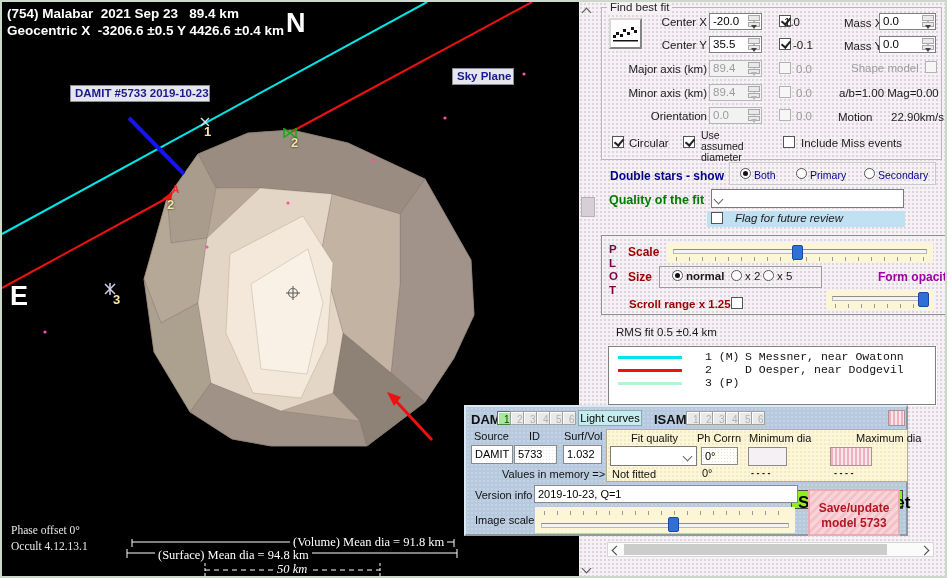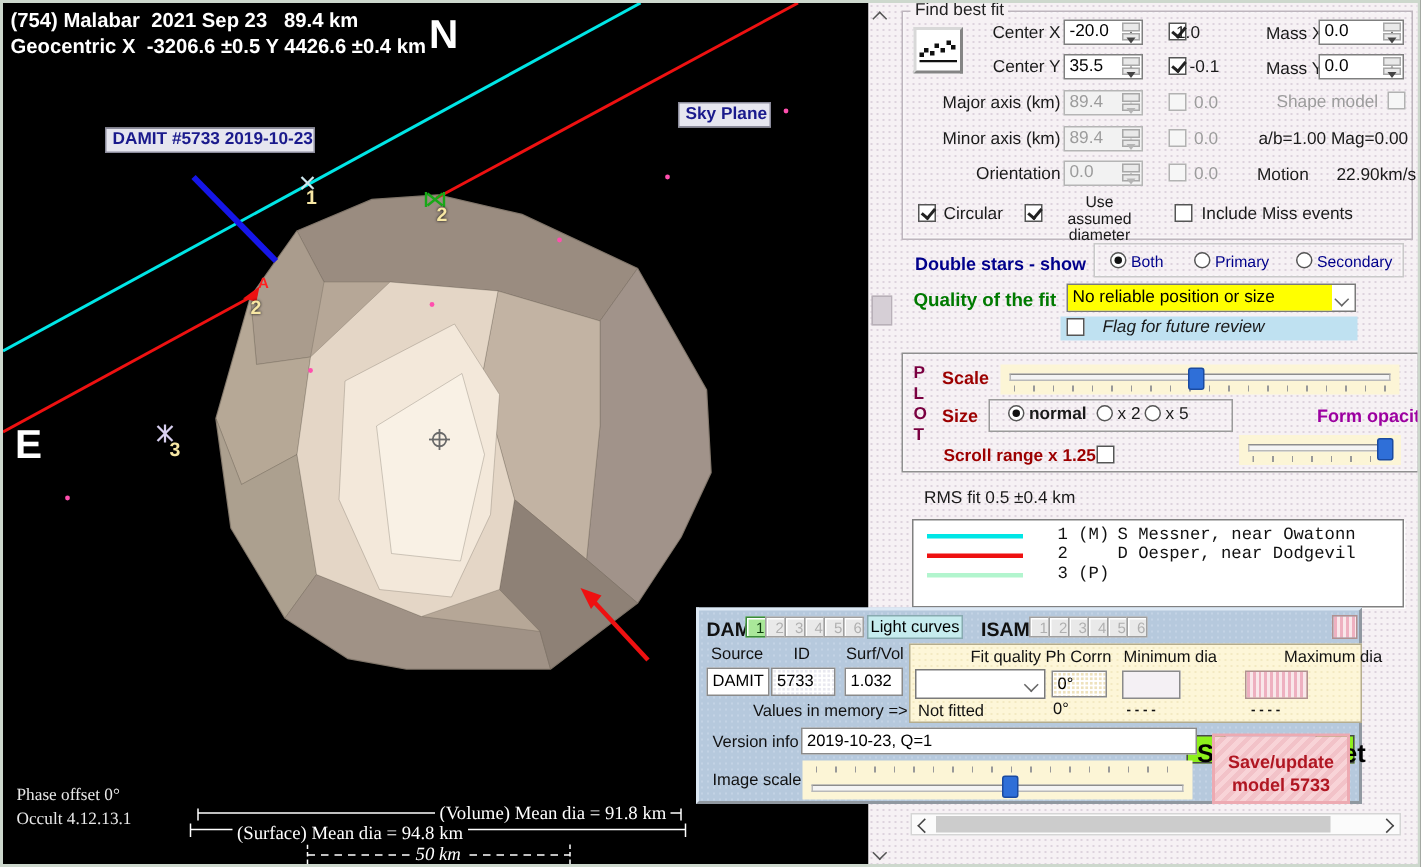--- a/index.html
+++ b/index.html
@@ -250,36 +250,35 @@
           <i class="dn"></i>
         </span></div>
     <span class="cb dis" style="left:184px;top:107px;"></span>
     <div class="lbl gray" style="left:201px;top:108px;">0.0</div>
     <div class="lbl" style="left:243px;top:109px;">Motion</div>
     <div class="lbl" style="left:296px;top:109px;">22.90km/s</div>
 
     <span class="cb checked" style="left:17px;top:134px;"></span>
     <div class="lbl" style="left:34px;top:135px;">Circular</div>
     <span class="cb checked" style="left:88px;top:134px;"></span>
-    <div class="lbl" style="left:106px;top:128px;width:64px;font-size:10.5px;line-height:11px;white-space:normal;text-align:center;">Use assumed diameter</div>
+    <div class="lbl" style="left:106px;top:128px;width:64px;font-size:10.5px;line-height:11px;white-space:normal;">Use assumed diameter</div>
     <span class="cb" style="left:188px;top:134px;"></span>
     <div class="lbl" style="left:206px;top:135px;">Include Miss events</div>
 
     <div class="lbl navy" style="left:15px;top:167px;font-size:12px;">Double stars - show</div>
     <div class="grp" style="left:134px;top:160px;width:205px;height:21px;border-color:#c9c9c9;"></div>
     <span class="radio sel" style="left:145px;top:166px;"></span>
     <div class="lbl" style="left:159px;top:167px;color:#00008b;font-size:10.5px;">Both</div>
     <span class="radio" style="left:201px;top:166px;"></span>
     <div class="lbl" style="left:215px;top:167px;color:#00008b;font-size:10.5px;">Primary</div>
     <span class="radio" style="left:269px;top:166px;"></span>
     <div class="lbl" style="left:283px;top:167px;color:#00008b;font-size:10.5px;">Secondary</div>
 
     <div class="lbl green" style="left:14px;top:191px;font-size:12.5px;">Quality of the fit</div>
     <div class="dd" style="left:116px;top:187px;width:193px;height:19px;">
-      <span class="val" style="background:#ffff00;">No reliable position or size</span>
       <span class="chev chevron"></span>
     </div>
     <div class="abs" style="left:112px;top:209px;width:198px;height:16px;background:#bfe1f1;"></div>
     <span class="cb" style="left:116px;top:210px;"></span>
     <div class="lbl" style="left:140px;top:210px;font-style:italic;">Flag for future review</div>
 
     <div class="grp" style="left:6px;top:233px;width:343px;height:78px;border-color:#8f8f8f;"></div>
     <div class="lbl maroon" style="left:14px;top:241px;white-space:pre;line-height:13.5px;font-size:11.5px;color:#7a0040;">P
 L
 O
@@ -338,21 +337,21 @@
     <button class="nbtn" style="left:259px;top:4px;">4</button>
     <button class="nbtn" style="left:272px;top:4px;">5</button>
     <button class="nbtn" style="left:285px;top:4px;">6</button>
     <span class="abs hatchpink" style="left:422px;top:3px;width:15px;height:14px;"></span>
 
     <div class="dlbl" style="left:8px;top:23px;">Source</div>
     <div class="dlbl" style="left:63px;top:23px;">ID</div>
     <div class="dlbl" style="left:98px;top:23px;">Surf/Vol</div>
 
     <div class="cream" style="left:140px;top:22px;width:300px;height:51px;">
-      <div class="dlbl" style="left:24px;top:2px;margin-left:16px;">Fit quality</div>
+      <div class="dlbl" style="left:24px;top:2px;">Fit quality</div>
       <div class="dlbl" style="left:90px;top:2px;">Ph Corrn</div>
       <div class="dlbl" style="left:142px;top:2px;">Minimum dia</div>
       <div class="dlbl" style="left:222px;top:2px;padding-left:27px;">Maximum dia</div>
       <div class="dd" style="left:3px;top:16px;width:87px;height:20px;">
         <span class="val"></span>
         <span class="chev chevron"></span>
       </div>
       <div class="tf" style="left:94px;top:17px;width:37px;height:18px;background-image:radial-gradient(#eee2bd 1px,transparent 1px);background-size:3px 3px;">0°</div>
       <div class="tf" style="left:141px;top:17px;width:39px;height:19px;background:#f4f0f4;"></div>
       <button class="setbtn" style="left:184px;top:16px;width:26px;height:19px;">Set</button>

